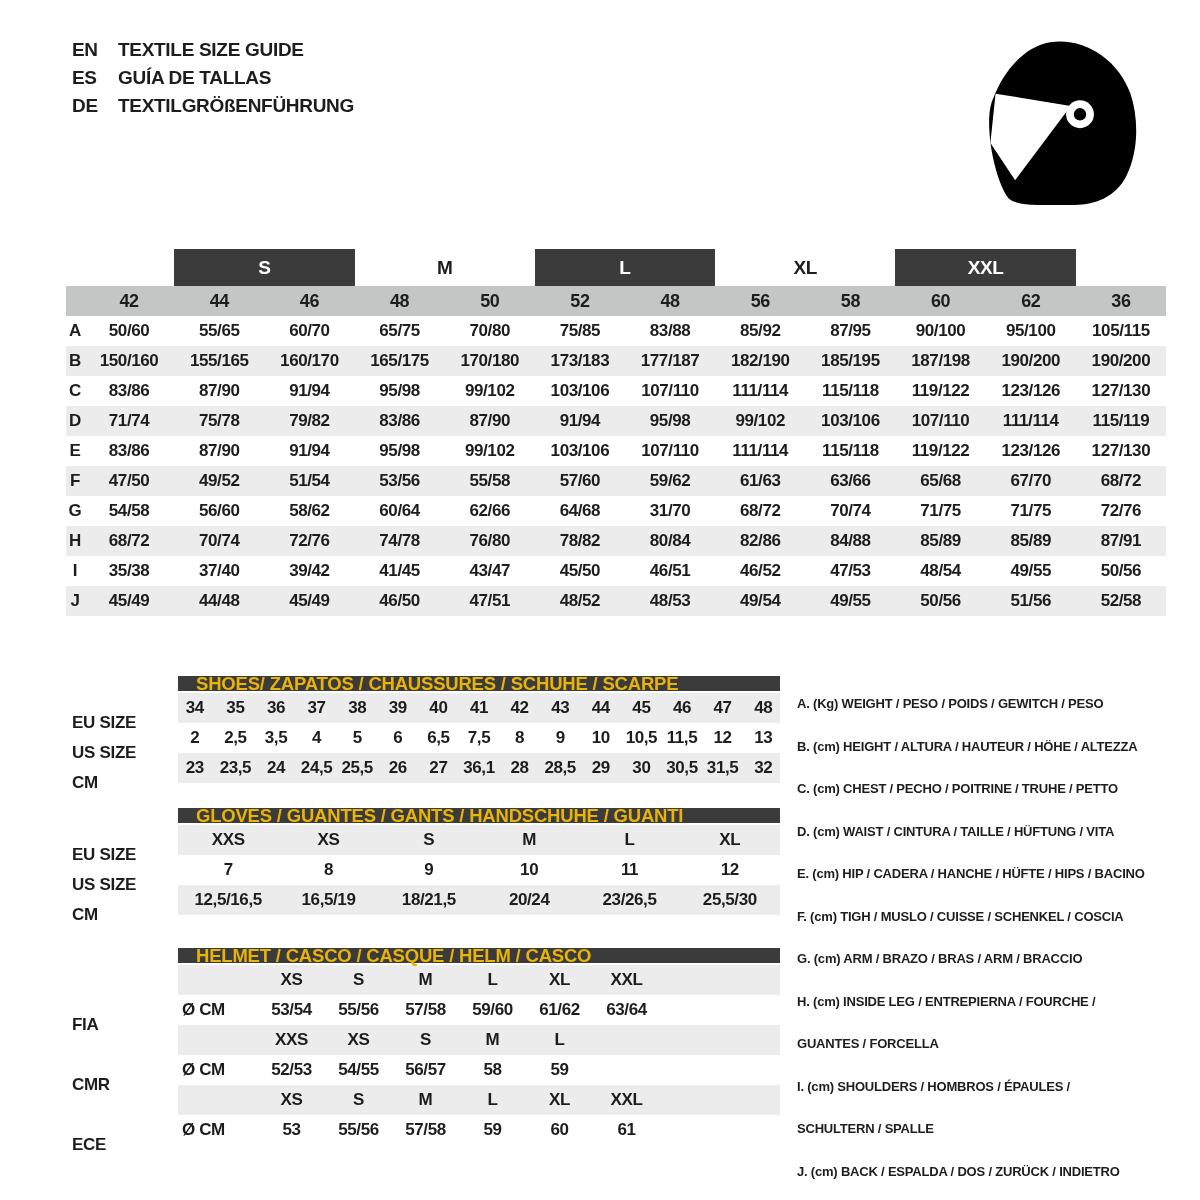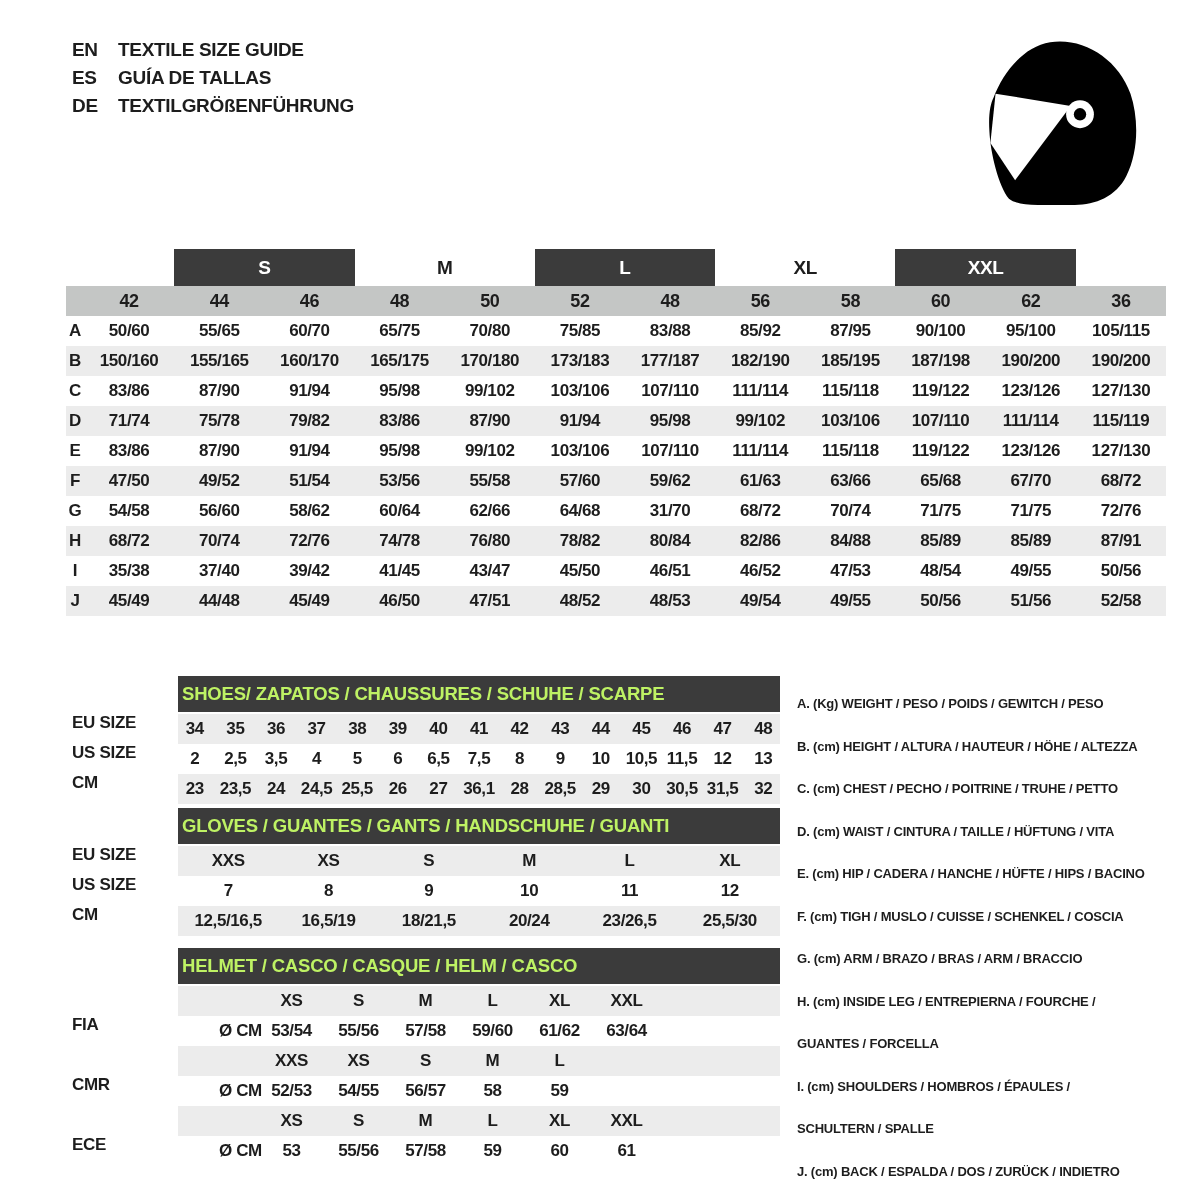--- a/index.html
+++ b/index.html
@@ -32,28 +32,28 @@
   .cell { display:flex; align-items:center; justify-content:center; font-weight:bold; font-size:17px; letter-spacing:-0.4px; white-space:nowrap; overflow:visible; }
 
   
   .sec { position:absolute; display:grid; grid-template-columns:106px 602px; }
   #shoes-sec  { left:72px; top:676px; }
   #gloves-sec { left:72px; top:808px; }
   #helmet-sec { left:72px; top:948px; }
   .sec-labels { display:flex; flex-direction:column; }
   .sec-label { height:30px; display:flex; align-items:center; font-weight:bold; font-size:17px; letter-spacing:-0.3px;text-align:center; }
   .sec-label.spacer { height:32px; }
-  .sec-title { height:36px; background:var(--dark,#3b3b3b); color:#bef264; font-weight:bold; font-size:18.5px;
-               display:flex; align-items:center; padding-left:4px; margin-bottom:2px; letter-spacing:-0.2px; white-space:nowrap; }
+  .sec-title { height:15px; background:var(--dark,#3b3b3b); color:#eab308; font-weight:bold; font-size:18.5px;
+               display:flex; align-items:center; padding-left:18px; margin-bottom:2px; letter-spacing:-0.2px; white-space:nowrap; }
   .sec-row { height:30px; display:grid; }
   .sec-row.band { background:var(--band,#ececec); }
   .sec-row.cols-15 { grid-template-columns:repeat(15,1fr);gap:7px; }
   .sec-row.cols-6  { grid-template-columns:repeat(6,1fr); }
   .sec-row.helmet-grid { grid-template-columns:80px repeat(6,67px) 1fr; }
-  .sec-row .cell.unit { justify-content:flex-start; padding-left:4px;margin-left:37px; }
+  .sec-row .cell.unit { justify-content:flex-start; padding-left:4px; }
 
   
   .legend { position:absolute; left:797px; top:676px; width:392px; }
   .legend-line { font-weight:bold; font-size:13px; line-height:28.5px; letter-spacing:-0.2px; white-space:nowrap;margin-top:14px; }
 </style>
 </head>
 <body>
 
 <div class="page">
 

